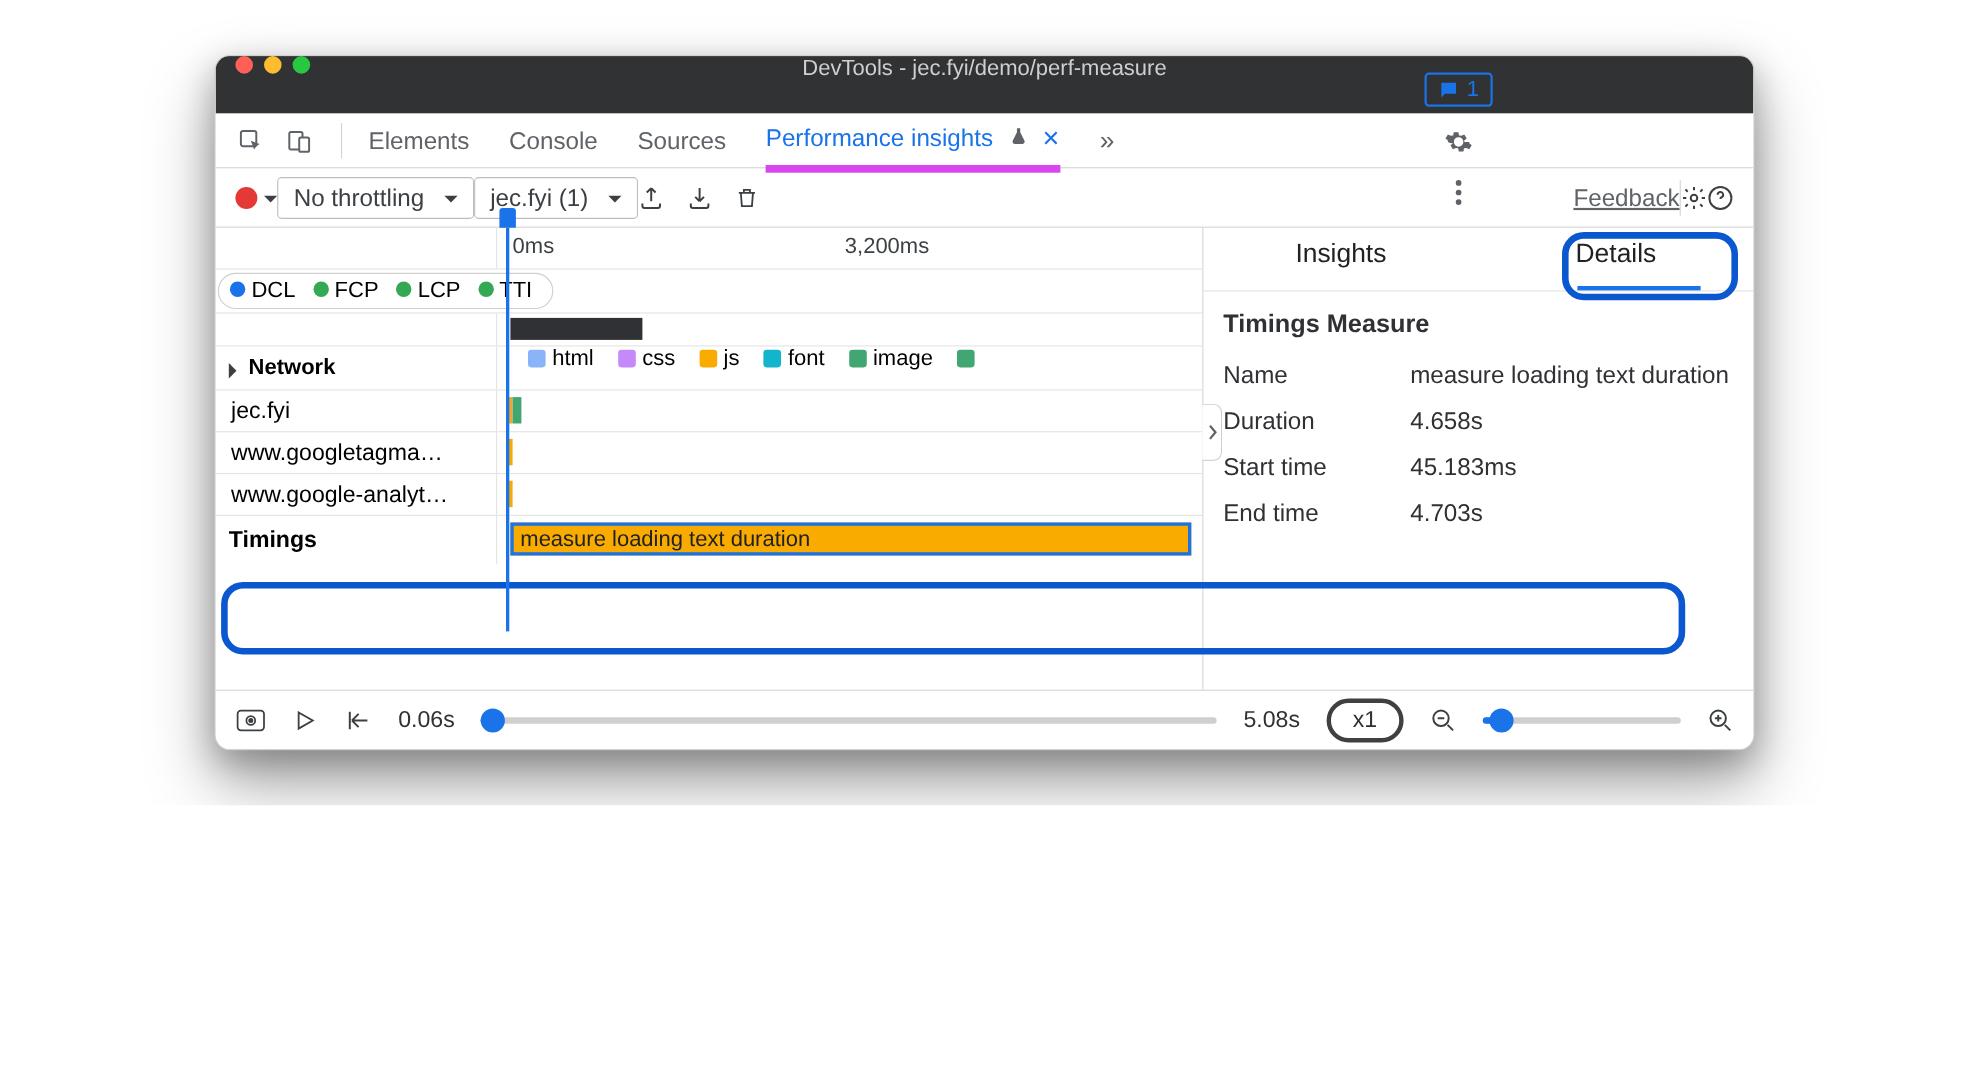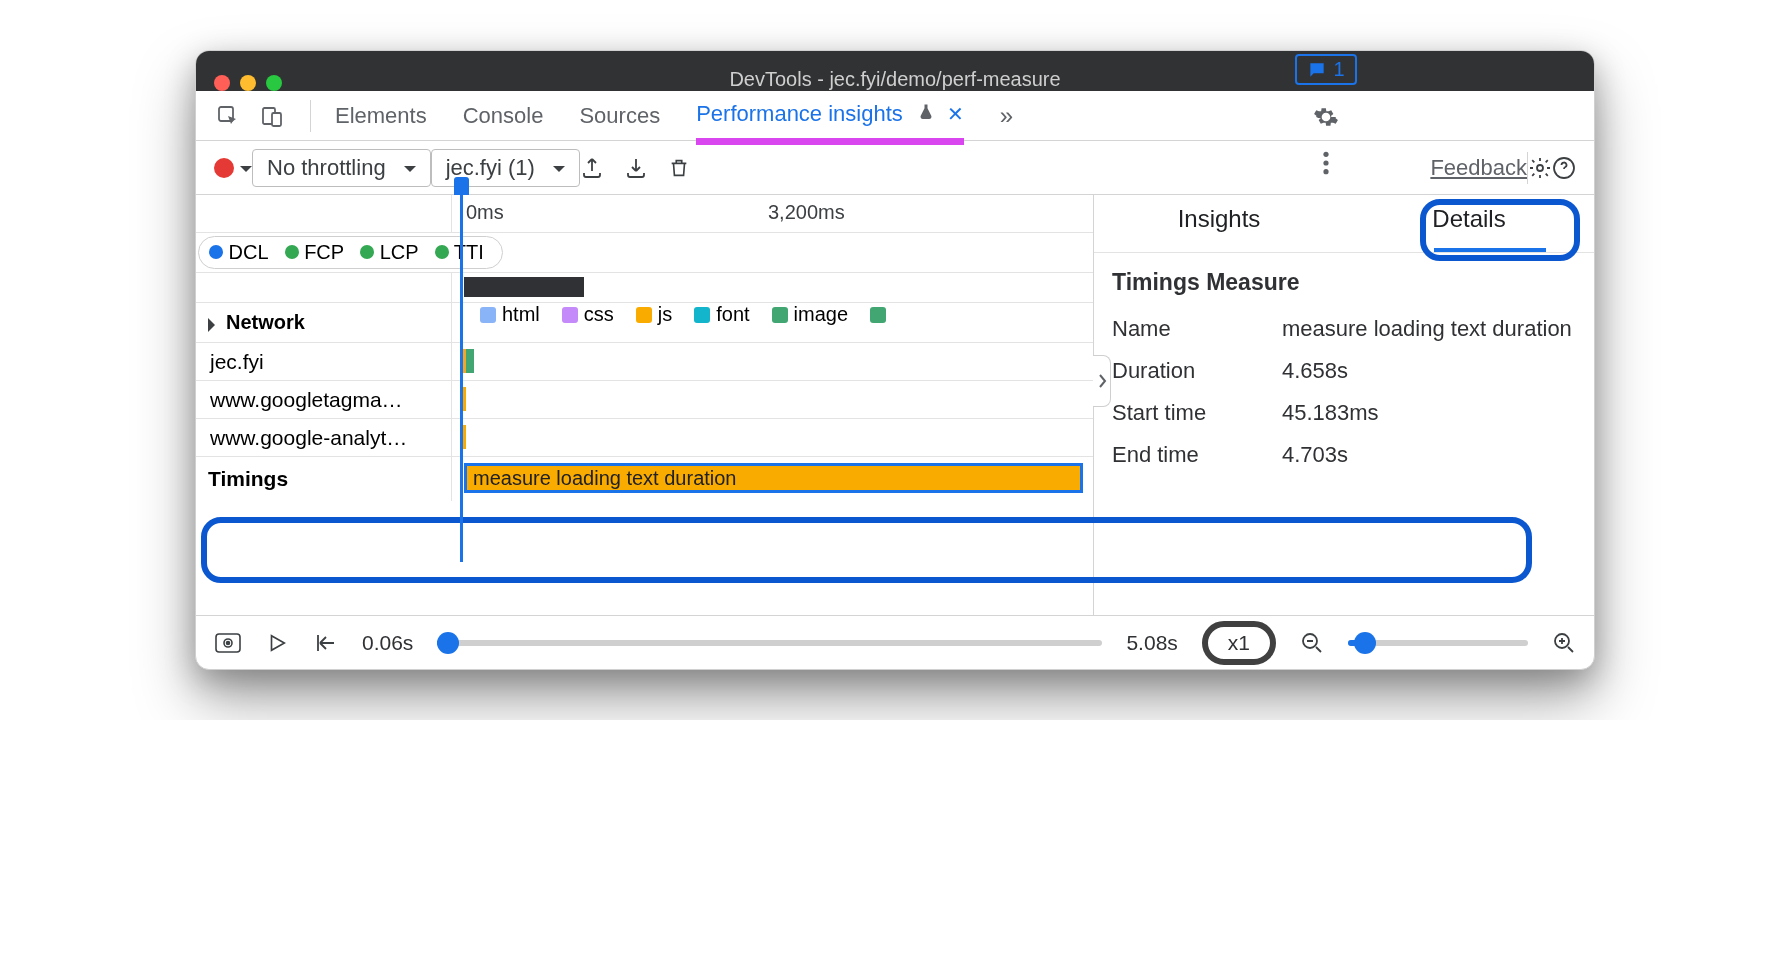--- a/index.html
+++ b/index.html
@@ -14,24 +14,24 @@
   .window {
     width: 1400px;
     border-radius: 14px;
     overflow: hidden;
     box-shadow: 0 30px 60px rgba(0,0,0,.35), 0 10px 30px rgba(0,0,0,.25);
     border: 1px solid #d0d0d0;
     background: #fff;
   }
   
   .titlebar {
-    height: 40px;
+    height: 52px;
     background: #313234;
     display: flex;
-    align-items: flex-end;
+    align-items: flex-start;
     padding: 0 18px;
     color: #cfcfcf;
     font-size: 20px;
     position: relative;
   }
   .traffic { display: flex; gap: 10px; }
   .dot { width: 16px; height: 16px; border-radius: 50%; }
   .dot.red { background: #ff5f57; }
   .dot.yellow { background: #febc2e; }
   .dot.green { background: #28c840; }
@@ -135,21 +135,21 @@
   }
   
   .playbar {
     height:54px; border-top:1px solid #d4d4d4;
     display:flex; align-items:center; padding:0 18px; gap:24px; font-size:21px; color:#303134;
   }
   .slider { position:relative; height:6px; background:#cfcfcf; border-radius:3px; }
   .slider.main { flex:1; min-width:260px;}
   .slider .fill { position:absolute; left:0; top:0; bottom:0; background:#1a73e8; border-radius:3px;}
   .slider .thumb { position:absolute; top:-8px; width:22px; height:22px; background:#1a73e8; border-radius:50%;}
-  .pill { border:6px solid #404040; border-radius:22px; padding:4px 20px;}
+  .pill { border:4px solid #404040; border-radius:22px; padding:4px 20px;}
   svg { display:block; }
   .chev::after{content:""; display:inline-block; border:6px solid transparent; border-top-color:#3c4043; margin-left:6px; transform:translateY(3px);}
   .tri-right{display:inline-block;border:7px solid transparent;border-left-color:#3c4043; transform:translateY(2px);}
 </style>
 </head>
 <body>
 
 <div class="window">
 
   <div class="titlebar">

